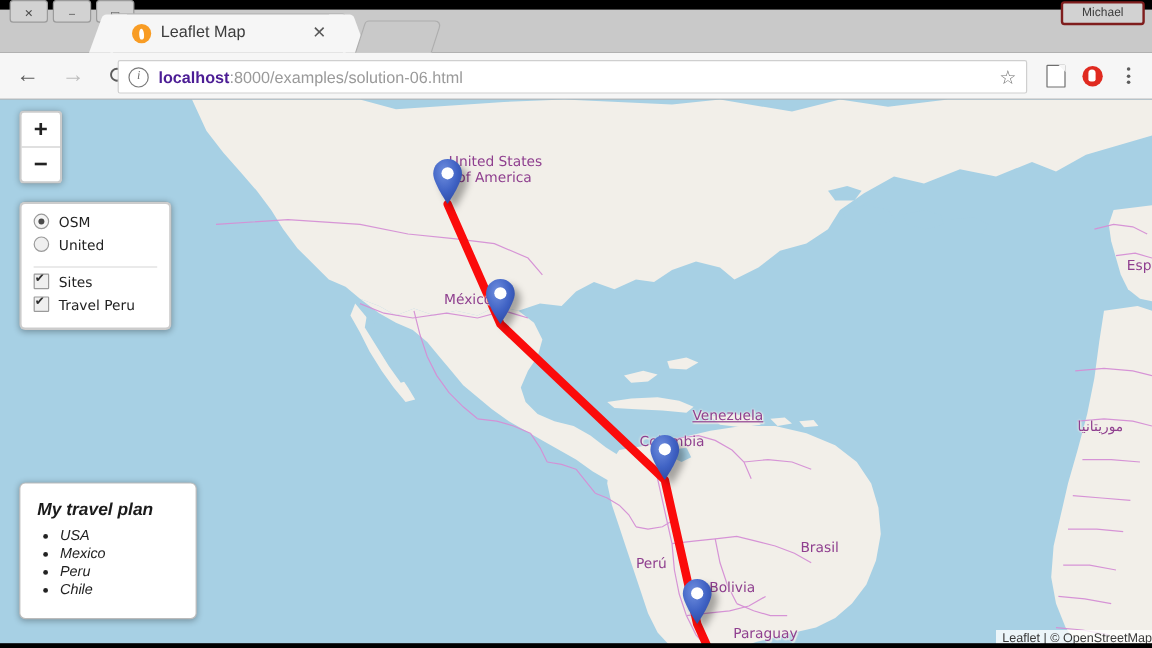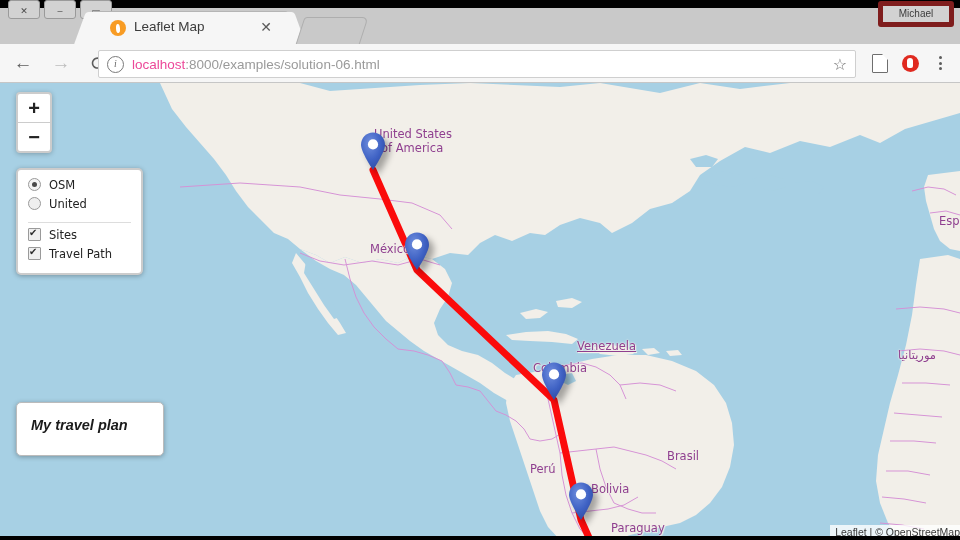--- a/index.html
+++ b/index.html
@@ -25,21 +25,21 @@
     border:1px solid #9a9a9a; border-radius:3px;
     position:relative;
   }
   .winbtn span{
     position:absolute; left:0; right:0; bottom:2px; text-align:center;
     font-size:9px; color:#4a4a4a; line-height:9px;
   }
   .user-chip {
     position:absolute; right:6px; top:-7px;
     min-width:56px; height:16px; background:#d2d2d2;
-    border:5px solid #7f1d1d; border-radius:3px;
+    border:2px solid #7f1d1d; border-radius:3px;
     font-size:10px; color:#3c3c3c; text-align:center; line-height:16px;
     padding:0 5px; overflow:hidden;
   }
 
   .tab {
     position:absolute; left:92px; top:4px; width:196px; height:32px;
     background:#f6f6f6;
     border-top-left-radius:3px; border-top-right-radius:3px;
     box-shadow: 0 -1px 0 #b5b5b5;
   }
@@ -92,21 +92,21 @@
   }
   .info-icon{
     width:15px; height:15px; border:1.4px solid #7a7a7a; border-radius:50%;
     margin-left:8px; font-size:10px; color:#6a6a6a; text-align:center;
     line-height:14px; font-style:italic; font-family:"Liberation Serif", serif;
     flex:0 0 auto;
   }
   .url-text{
     margin-left:8px; font-size:13.5px; color:#9a9a9a; white-space:nowrap;
   }
-  .url-text b{ color:#ec4899; font-weight:400; }
+  .url-text b{ color:#4c1d95; font-weight:700; }
   .star{
     position:absolute; right:8px; top:4px; font-size:16px; color:#6e6e6e;
   }
   .tb-right{
     position:absolute; right:6px; top:44px; height:38px;
     display:flex; align-items:center; gap:2px;
   }
   .tb-ico{ width:28px; height:28px; display:flex; align-items:center; justify-content:center; }
   .doc-ico{
     width:14px; height:17px; border:1.6px solid #6e6e6e; border-radius:1px;
@@ -424,22 +424,28 @@
       <span class="radio"></span>
       <span class="lbl">United</span>
     </div>
     <div class="lsep"></div>
     <div class="lrow">
       <span class="chk on"></span>
       <span class="lbl">Sites</span>
     </div>
     <div class="lrow">
       <span class="chk on"></span>
-      <span class="lbl">Travel Path</span>
+      <span class="lbl">Travel Peru</span>
     </div>
   </div>
 
   <div class="legend">
     <h4>My travel plan</h4>
+    <ul>
+      <li>USA</li>
+      <li>Mexico</li>
+      <li>Peru</li>
+      <li>Chile</li>
+    </ul>
   </div>
 
   <div class="bottom-black"></div>
 </div>
 
 </body></html>

